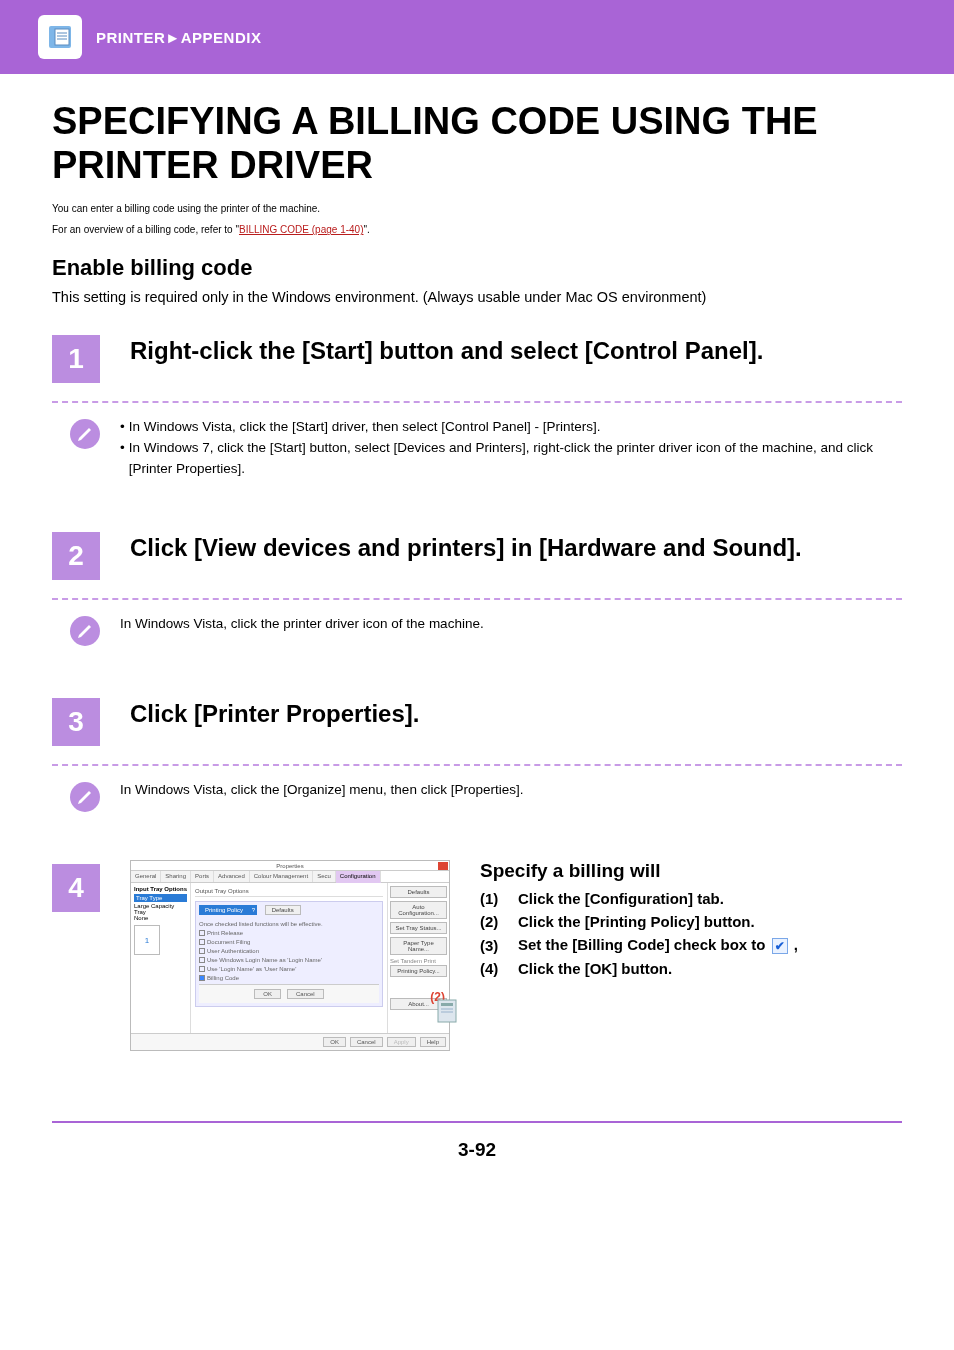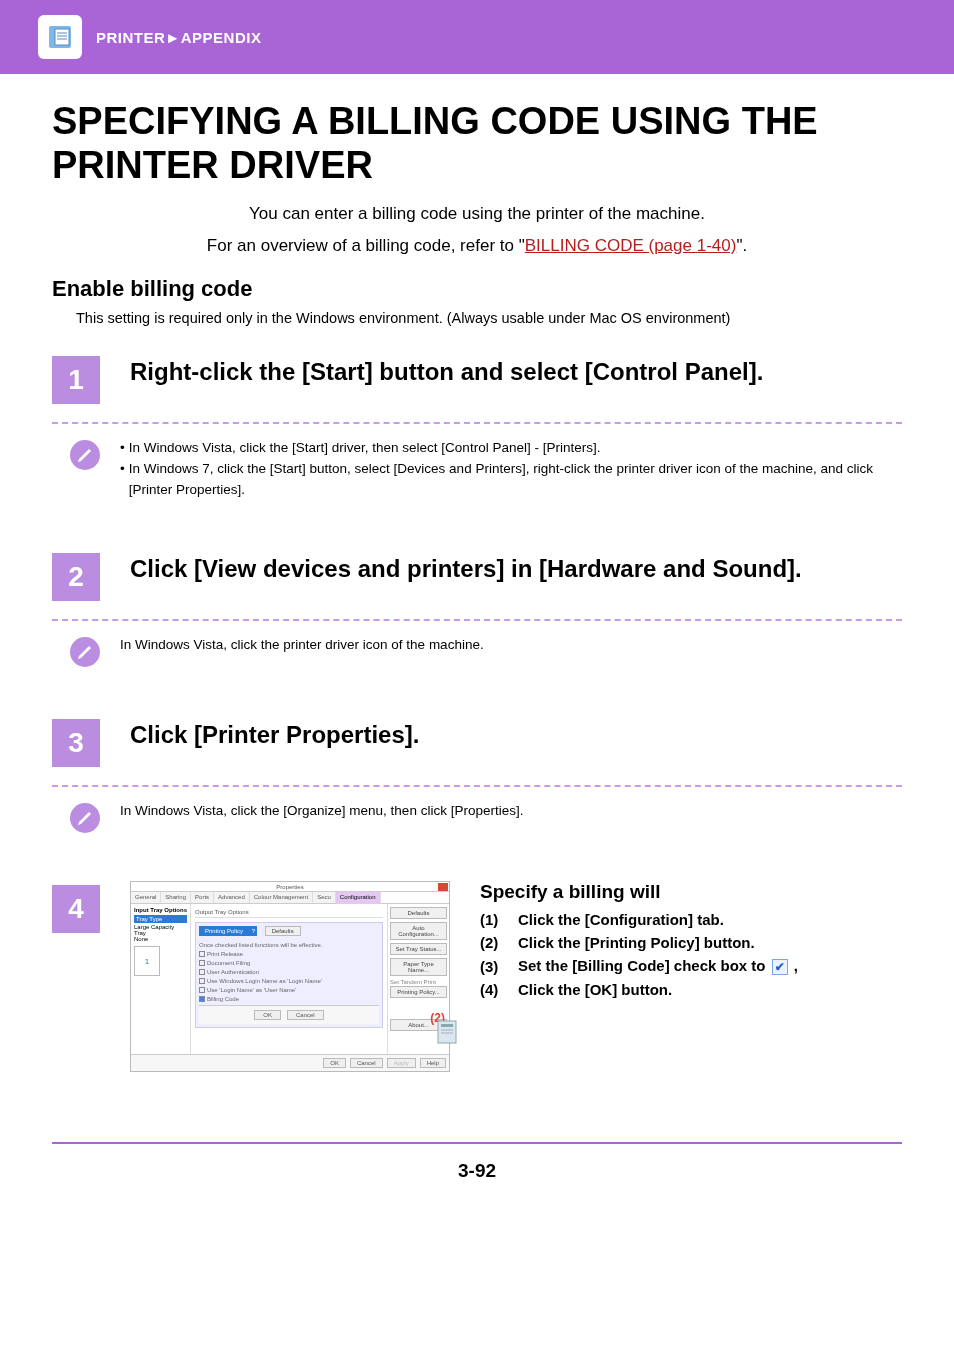--- a/index.html
+++ b/index.html
@@ -26,24 +26,24 @@
   }
   .breadcrumb { color: #fff; font-weight: bold; font-size: 15px; letter-spacing: .5px; }
   .content { padding: 0 52px 40px 52px; }
   h1 {
     font-size: 38px;
     font-weight: 900;
     margin-top: 26px;
     margin-bottom: 14px;
     line-height: 1.15;
   }
-  .intro { font-size: 17px; line-height: 1.5; margin-bottom: 6px; text-align: center; }
+  .intro { font-size: 10px; line-height: 1.5; margin-bottom: 6px; }
   .link { color: #b91c1c; text-decoration: underline; cursor: pointer; }
   h2 { font-size: 22px; font-weight: 900; margin-top: 18px; margin-bottom: 8px; }
-  .subnote { font-size: 14.5px; margin-bottom: 30px; margin-left: 24px; }
+  .subnote { font-size: 14.5px; margin-bottom: 30px; }
   .step { margin-top: 18px; }
   .step-head { display: flex; align-items: flex-start; gap: 30px; }
   .step-num {
     width: 48px; height: 48px;
     background: #bb8de0;
     color: #fff;
     font-size: 28px;
     font-weight: 700;
     display: flex; align-items: center; justify-content: center;
     flex: 0 0 48px;

